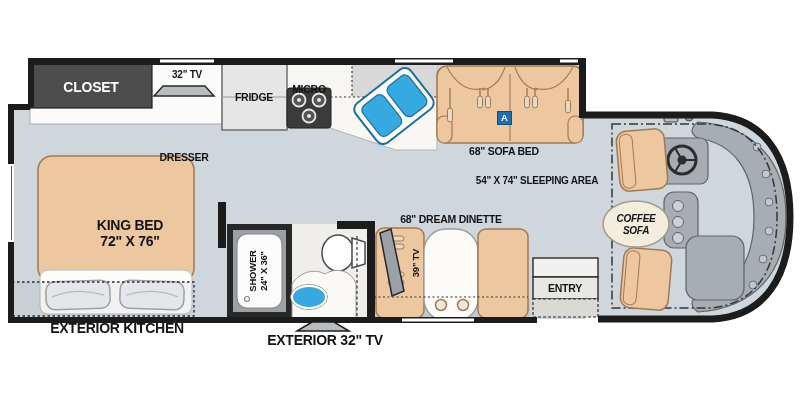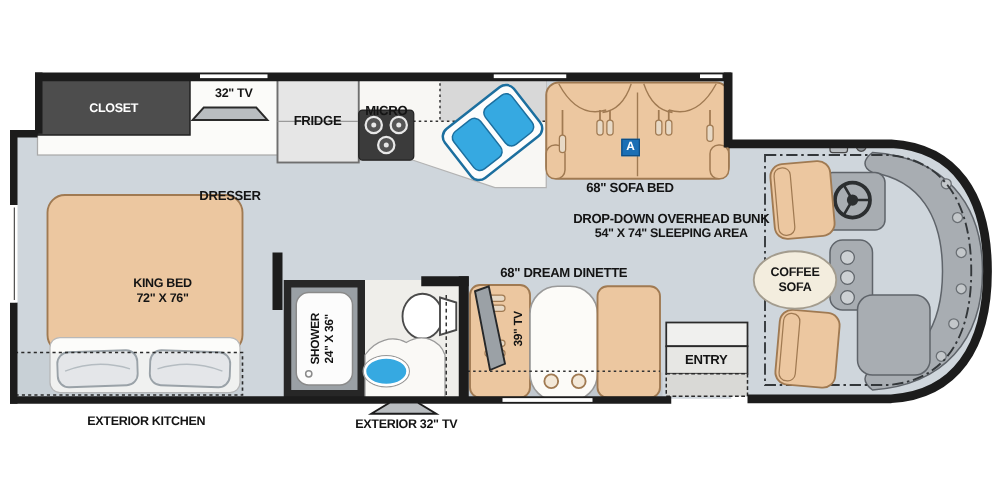--- a/index.html
+++ b/index.html
@@ -6,21 +6,21 @@
   #stage{position:relative;width:800px;height:400px;background:#fff;overflow:hidden;
          font-family:"Liberation Sans",sans-serif;}
   #plan{position:absolute;left:0;top:0;}
   .lbl{position:absolute;font:700 10.5px/1.15 "Liberation Sans",sans-serif;color:#141414;
        white-space:nowrap;transform:translate(-50%,-50%);letter-spacing:-0.25px;text-align:center;}
   .lbl span{display:block;}
   .white{color:#fff;}
   .rot{transform:translate(-50%,-50%) rotate(-90deg);}
   .s9{font-size:9.5px;}
   .s10{font-size:10px;}
-  .s11{font-size:10px;}
+  .s11{font-size:14px;}
   #badge-a{position:absolute;left:497px;top:111px;width:15px;height:14px;
            background:var(--badge-blue,#1b6fb5);border:1px solid #0e4f86;box-sizing:border-box;
            color:#fff;font:700 9.5px/12px "Liberation Sans",sans-serif;text-align:center;}
 </style>
 </head>
 <body>
 
 <div id="stage">
 <svg id="plan" width="800" height="400" viewBox="0 0 800 400">
 
@@ -212,33 +212,32 @@
 </svg>
 
 <div class="lbl white s11" style="left:91px;top:87px;">CLOSET</div>
 <div class="lbl s10" style="left:187px;top:75px;">32" TV</div>
 <div class="lbl" style="left:184px;top:117px;margin-top:40px;">DRESSER</div>
 <div class="lbl" style="left:254px;top:97px;">FRIDGE</div>
 <div class="lbl" style="left:309px;top:89px;">MICRO</div>
 <div class="lbl" style="left:504px;top:151px;">68" SOFA BED</div>
 <div id="badge-a">A</div>
 <div class="lbl" style="left:537px;top:181px;">
-  <span>DROP-DOWN OVERHEAD BUNK</span>
   <span class="s10">54" X 74" SLEEPING AREA</span>
 </div>
 <div class="lbl s11" style="left:130px;top:233px;">
   <span>KING BED</span>
   <span>72" X 76"</span>
 </div>
 <div class="lbl rot s9" style="left:259px;top:271px;">
   <span>SHOWER</span>
   <span>24" X 36"</span>
 </div>
 <div class="lbl" style="left:451px;top:219px;">68" DREAM DINETTE</div>
 <div class="lbl rot s9" style="left:416px;top:263px;">39" TV</div>
 <div class="lbl" style="left:565px;top:288px;text-align:right;">ENTRY</div>
-<div class="lbl s10" style="left:636px;top:224px;">
+<div class="lbl s10" style="left:636px;top:224px;font-style:italic;">
   <span>COFFEE</span>
   <span>SOFA</span>
 </div>
-<div class="lbl s11" style="left:117px;top:338px;text-align:right;">EXTERIOR KITCHEN</div>
+<div class="lbl s11" style="left:117px;top:328px;text-align:right;">EXTERIOR KITCHEN</div>
 <div class="lbl s11" style="left:325px;top:340px;">EXTERIOR 32" TV</div>
 </div>
 
 </body></html>

